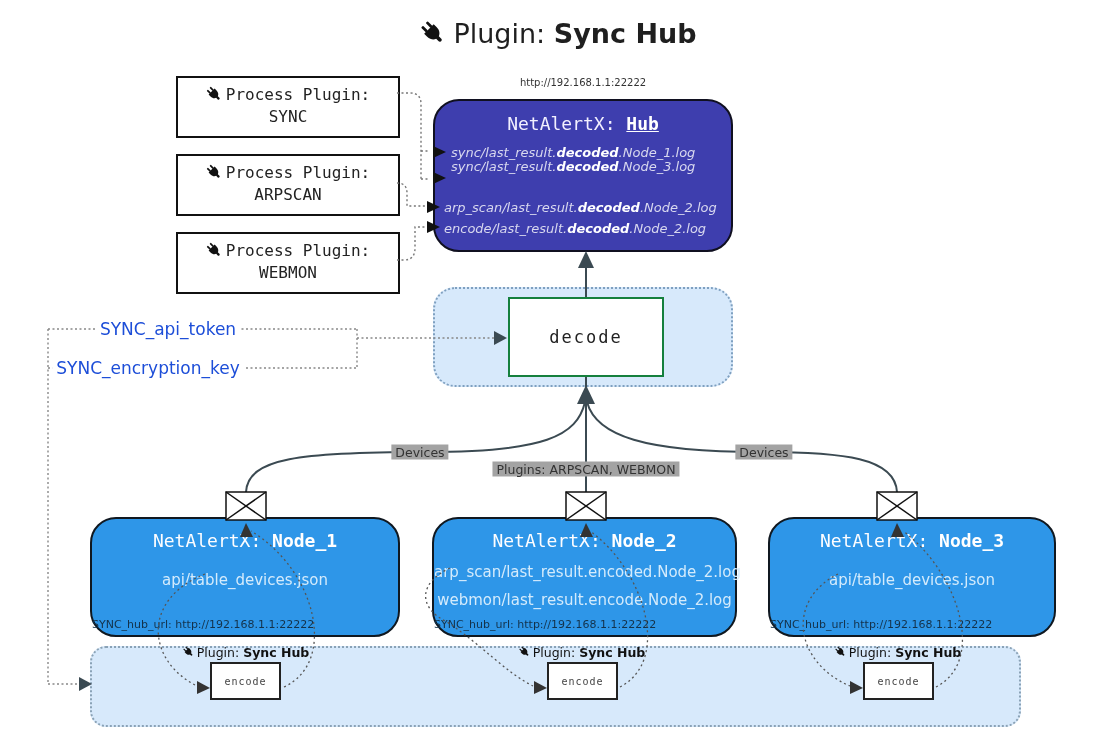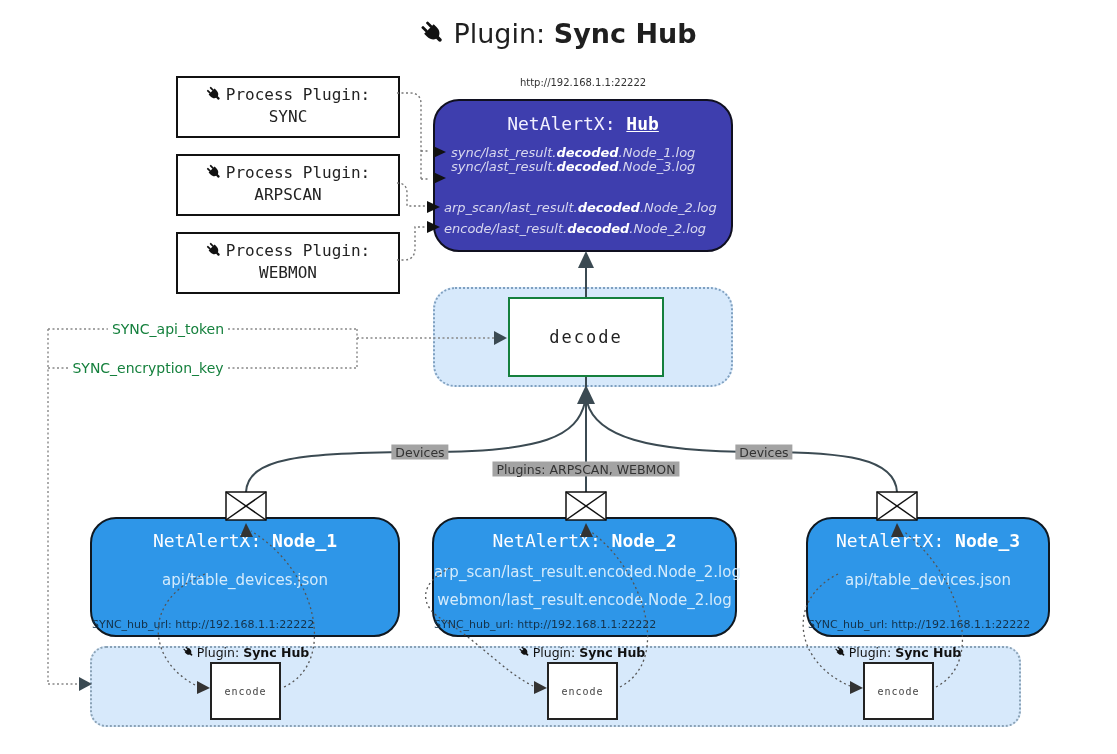--- a/index.html
+++ b/index.html
@@ -29,38 +29,38 @@
   .hub-line b{color:#fff;}
 
   
   .dec-wrap{position:absolute;left:433px;top:287px;width:300px;height:100px;background:#d7e9fb;
             border:2px dotted #7fa0c0;border-radius:22px;box-sizing:border-box;}
   .dec-box{position:absolute;left:508px;top:297px;width:156px;height:80px;background:#fff;border:2px solid #15803d;
            box-sizing:border-box;display:flex;align-items:center;justify-content:center;
            font-family:"DejaVu Sans Mono","Liberation Mono",monospace;font-size:17px;letter-spacing:2px;color:#222;z-index:4;}
 
   
-  .linelabel{position:absolute;background:#fff;padding:0 4px;font-size:14px;color:#15803d;z-index:6;white-space:nowrap;
+  .linelabel{position:absolute;background:#fff;padding:0 4px;font-size:17px;color:#1d4ed8;z-index:6;white-space:nowrap;
              transform:translate(-50%,-50%);}
   .edgelabel{position:absolute;background:#a3a3a3;padding:0 4px;font-size:12.5px;color:#333;z-index:6;white-space:nowrap;
              transform:translate(-50%,-50%);}
 
   
   .node{position:absolute;top:517px;height:120px;background:#2e96e8;border:2px solid #101820;border-radius:26px;
         box-sizing:border-box;}
   .node-title{position:absolute;left:0;top:11px;width:100%;text-align:center;color:#fdfdff;font-size:18px;
               font-family:"DejaVu Sans Mono","Liberation Mono",monospace;}
   .node-title b{color:#fff;}
   .node-payload{position:absolute;left:0;width:100%;text-align:center;color:#d4ebfc;font-size:15px;white-space:nowrap;}
   .node-url{position:absolute;left:0;width:100%;text-align:left;color:#14324a;font-size:11px;white-space:nowrap;}
 
   
   .bar{position:absolute;left:90px;top:646px;width:931px;height:81px;background:#d7e9fb;
        border:2px dotted #8aa2b6;border-radius:16px;box-sizing:border-box;}
-  .enc-box{position:absolute;top:662px;width:71px;height:58px;background:#fff;border:2px solid #222;box-sizing:border-box;
+  .enc-box{position:absolute;top:662px;width:71px;height:38px;background:#fff;border:2px solid #222;box-sizing:border-box;
            display:flex;align-items:center;justify-content:center;z-index:4;
            font-family:"DejaVu Sans Mono","Liberation Mono",monospace;font-size:10px;letter-spacing:1px;color:#444;}
   .bar-label{position:absolute;top:645px;transform:translateX(-50%);font-size:12.5px;color:#111;z-index:6;white-space:nowrap;}
   .bar-label .plug{width:12px;height:12px;vertical-align:-1px;margin-right:2px;}
   .bar-label b{font-weight:700;}
 
   svg.overlay{position:absolute;left:0;top:0;z-index:5;pointer-events:none;}
   .plug{fill:#111;}
 </style>
 </head>
@@ -137,21 +137,21 @@
     <div class="node-title"><span>NetAlertX: </span><b>Node_1</b></div>
     <div class="node-payload" style="top:52px">api/table_devices.json</div>
     <div class="node-url" style="top:99px">SYNC_hub_url: http://192.168.1.1:22222</div>
   </div>
   <div class="node" style="left:432px;width:305px">
     <div class="node-title"><span>NetAlertX: </span><b>Node_2</b></div>
     <div class="node-payload" style="top:44px">arp_scan/last_result.encoded.Node_2.log</div>
     <div class="node-payload" style="top:72px">webmon/last_result.encode.Node_2.log</div>
     <div class="node-url" style="top:99px">SYNC_hub_url: http://192.168.1.1:22222</div>
   </div>
-  <div class="node" style="left:806px;width:244px">
+  <div class="node" style="left:768px;width:288px">
     <div class="node-title"><span>NetAlertX: </span><b>Node_3</b></div>
     <div class="node-payload" style="top:52px">api/table_devices.json</div>
     <div class="node-url" style="top:99px">SYNC_hub_url: http://192.168.1.1:22222</div>
   </div>
 
   <div class="bar"></div>
   <div class="bar-label" style="left:246px"><svg class="plug">
         <use href="#plug"></use>
       </svg><span>Plugin: </span><b>Sync Hub</b></div>
   <div class="bar-label" style="left:582px"><svg class="plug">

